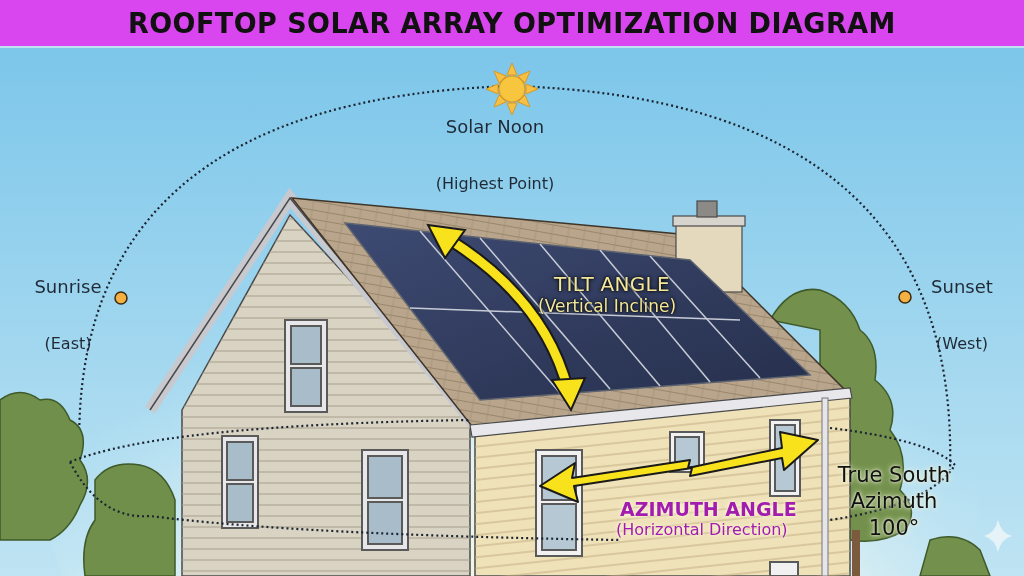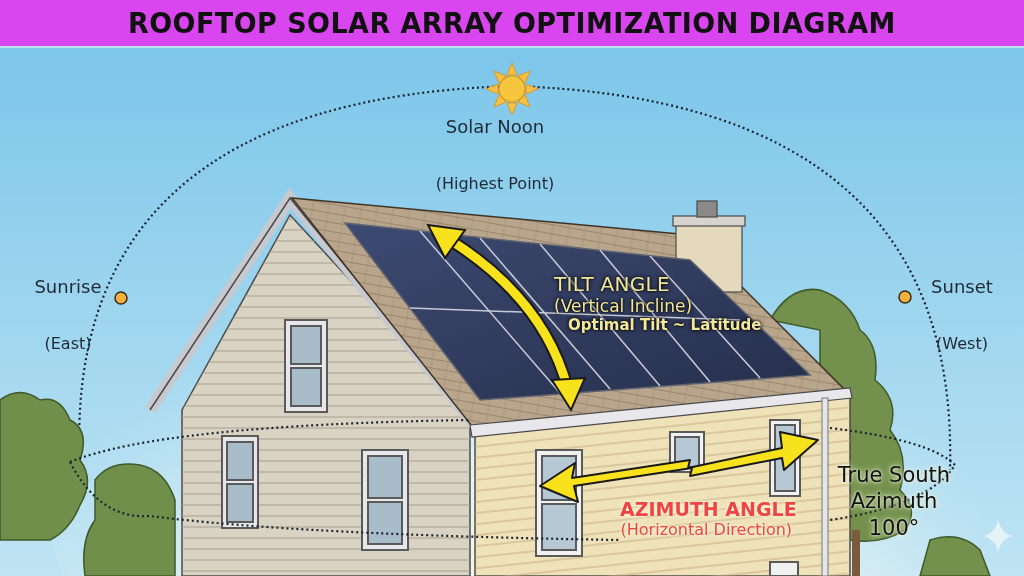--- a/index.html
+++ b/index.html
@@ -25,21 +25,21 @@
   .scene svg { display: block; }
   .label { position: absolute; color: #1f2a36; text-align: center; line-height: 1.2; }
   .label .main { font-size: 18px; font-weight: 500; }
   .label .sub { font-size: 16px; margin-top: 36px; }
   .tilt-label {
     position: absolute; color: #f3e79a; text-shadow: 0 0 4px #000, 0 0 2px #000;
   }
   .tilt-label .main { font-size: 20px; font-weight: normal; letter-spacing: 0.3px; margin-left: 16px; }
   .tilt-label .sub { font-size: 17px; }
   .tilt-label .note { font-size: 15px; font-weight: bold; }
-  .az-label { position: absolute; color: #ef4444; text-shadow: 0 0 6px #fff8dc, 0 0 3px #fff8dc; text-align: center; }
+  .az-label { position: absolute; color: #a21caf; text-shadow: 0 0 6px #fff8dc, 0 0 3px #fff8dc; }
   .az-label .main { font-size: 19px; font-weight: bold; }
   .az-label .sub { font-size: 16px; }
   .south-label {
     position: absolute; color: #111; text-align: center; line-height: 1.25;
     text-shadow: 0 0 6px #eef1d8, 0 0 3px #eef1d8;
   }
   .south-label div { font-size: 21px; }
 </style>
 </head>
 <body>
@@ -191,22 +191,21 @@
     <div class="sub">(West)</div>
   </div>
 
   <div class="label" style="left:18px; top:230px; width:100px;">
     <div class="main">Sunrise</div>
     <div class="sub">(East)</div>
   </div>
 
   <div class="tilt-label" style="left:538px; top:226px;">
     <div class="main">TILT ANGLE</div>
-    <div class="sub" style="margin-left:16px;">(Vertical Incline)</div>
-    <div class="note" style="margin-left:30px;">Optimal Tilt ~ Latitude</div>
+    <div class="sub" style="">(Vertical Incline)</div>
   </div>
 
   <div class="az-label" style="left:620px; top:452px;">
     <div class="main">AZIMUTH ANGLE</div>
     <div class="sub" style="margin-left:-4px;">(Horizontal Direction)</div>
   </div>
 
   <div class="south-label" style="left:834px; top:416px; width:120px;">
     <div>True South</div>
     <div>Azimuth 100°</div>

